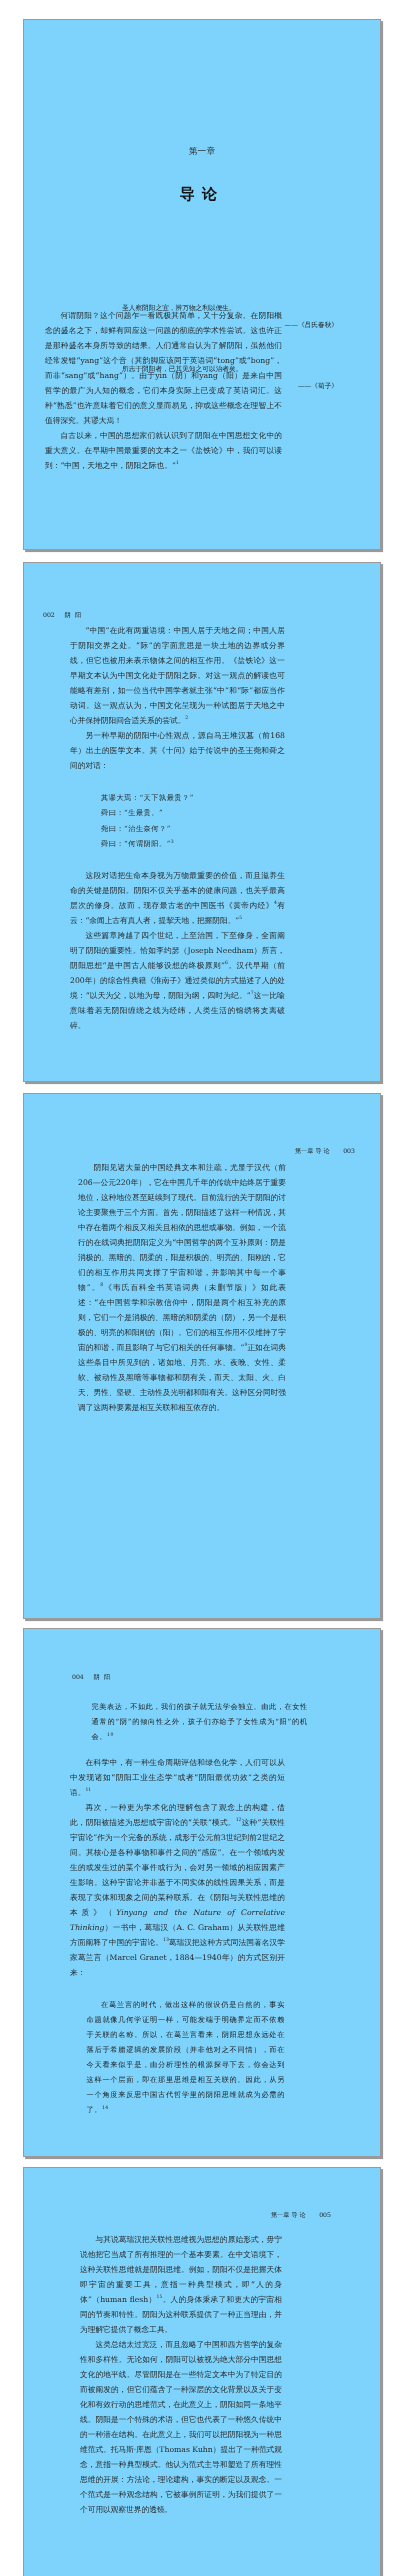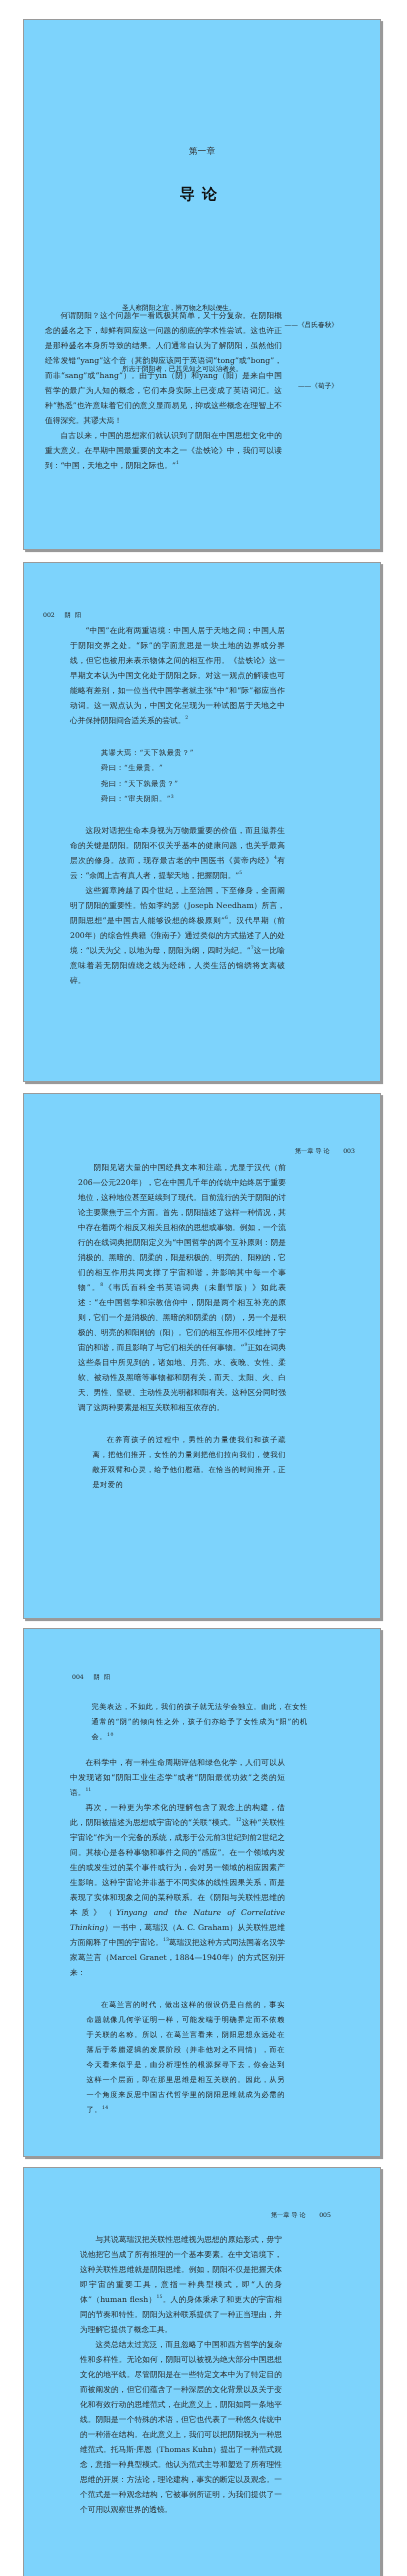--- a/index.html
+++ b/index.html
@@ -61,40 +61,38 @@
   <p><span>自古以来，中国的思想家们就认识到了阴阳在中国思想文化中的重大意义。在早期中国最重要的文本之一《盐铁论》中，我们可以读到：“中国，天地之中，阴阳之际也。”</span><sup>1</sup></p>
 </div>
 
 <div class="page p2">
   <div class="hdr-left" style="top:48px">
     <span class="num">002</span><span class="ttl">阴阳</span>
   </div>
 </div>
 <div class="body" style="left:70px; width:215px; top:623px;">
   <p><span>“中国”在此有两重语境：中国人居于天地之间；中国人居于阴阳交界之处。“际”的字面意思是一块土地的边界或分界线，但它也被用来表示物体之间的相互作用。《盐铁论》这一早期文本认为中国文化处于阴阳之际。对这一观点的解读也可能略有差别，如一位当代中国学者就主张“中”和“际”都应当作动词。这一观点认为，中国文化呈现为一种试图居于天地之中心并保持阴阳间合适关系的尝试。</span><sup>2</sup></p>
+  <p>另一种早期的阴阳中心性观点，源自马王堆汉墓（前168年）出土的医学文本。其《十问》始于传说中的圣王尧和舜之间的对话：</p>
   <div class="dialog" style="margin:16.5px 0 16.5px 31px;">
     <div>其谬大焉：“天下孰最贵？”</div>
     <div>舜曰：“生最贵。”</div>
-    <div>尧曰：“天下孰最贵？”</div>
-    <div><span>舜曰：“审夫阴阳。”</span><sup>3</sup></div>
+    <div>尧曰：“治生奈何？”</div>
+    <div><span>舜曰：“何谓阴阳。”</span><sup>3</sup></div>
   </div>
   <p><span>这段对话把生命本身视为万物最重要的价值，而且滋养生命的关键是阴阳。阴阳不仅关乎基本的健康问题，也关乎最高层次的修身。故而，现存最古老的中国医书《黄帝内经》</span><sup>4</sup><span>有云：“余闻上古有真人者，提挈天地，把握阴阳。”</span><sup>5</sup></p>
   <p><span>这些篇章跨越了四个世纪，上至治国，下至修身，全面阐明了阴阳的重要性。恰如李约瑟（Joseph Needham）所言，阴阳思想“是中国古人能够设想的终极原则”</span><sup>6</sup><span>。汉代早期（前200年）的综合性典籍《淮南子》通过类似的方式描述了人的处境：“以天为父，以地为母，阴阳为纲，四时为纪。”</span><sup>7</sup><span>这一比喻意味着若无阴阳缠绕之线为经纬，人类生活的锦绣将支离破碎。</span></p>
 </div>
 
 <div class="page p3">
   <div class="hdr-right" style="top:53px">
     <span>第一章 导 论</span><span class="num">003</span>
   </div>
 </div>
 <div class="body" style="left:78px; width:208px; top:1160px;">
   <p><span>阴阳见诸大量的中国经典文本和注疏，尤显于汉代（前206—公元220年），它在中国几千年的传统中始终居于重要地位，这种地位甚至延续到了现代。目前流行的关于阴阳的讨论主要聚焦于三个方面。首先，阴阳描述了这样一种情况，其中存在着两个相反又相关且相依的思想或事物。例如，一个流行的在线词典把阴阳定义为“中国哲学的两个互补原则：阴是消极的、黑暗的、阴柔的，阳是积极的、明亮的、阳刚的，它们的相互作用共同支撑了宇宙和谐，并影响其中每一个事物”。</span><sup>8</sup><span>《韦氏百科全书英语词典（未删节版）》如此表述：“在中国哲学和宗教信仰中，阴阳是两个相互补充的原则，它们一个是消极的、黑暗的和阴柔的（阴），另一个是积极的、明亮的和阳刚的（阳）。它们的相互作用不仅维持了宇宙的和谐，而且影响了与它们相关的任何事物。”</span><sup>9</sup><span>正如在词典这些条目中所见到的，诸如地、月亮、水、夜晚、女性、柔软、被动性及黑暗等事物都和阴有关，而天、太阳、火、白天、男性、坚硬、主动性及光明都和阳有关。这种区分同时强调了这两种要素是相互关联和相互依存的。</span></p>
-  <div class="quote" style="margin-top:16.5px; padding-left:14.4px;">
-    <p>在养育孩子的过程中，男性的力量使我们和孩子疏离，把他们推开，女性的力量则把他们拉向我们，使我们敞开双臂和心灵，给予他们慰藉。在恰当的时间推开，正是对爱的</p>
-  </div>
 </div>
 
 <div class="page p4">
   <div class="hdr-left" style="top:44px; left:48px;">
     <span class="num">004</span><span class="ttl">阴阳</span>
   </div>
 </div>
 <div class="body" style="left:70px; width:215px; top:1699px;">
   <div class="quote" style="padding-left:21.6px; width:216px;">
     <div><span>完美表达，不如此，我们的孩子就无法学会独立。由此，在女性通常的“阴”的倾向性之外，孩子们亦给予了女性成为“阳”的机会。</span><sup>10</sup></div>

